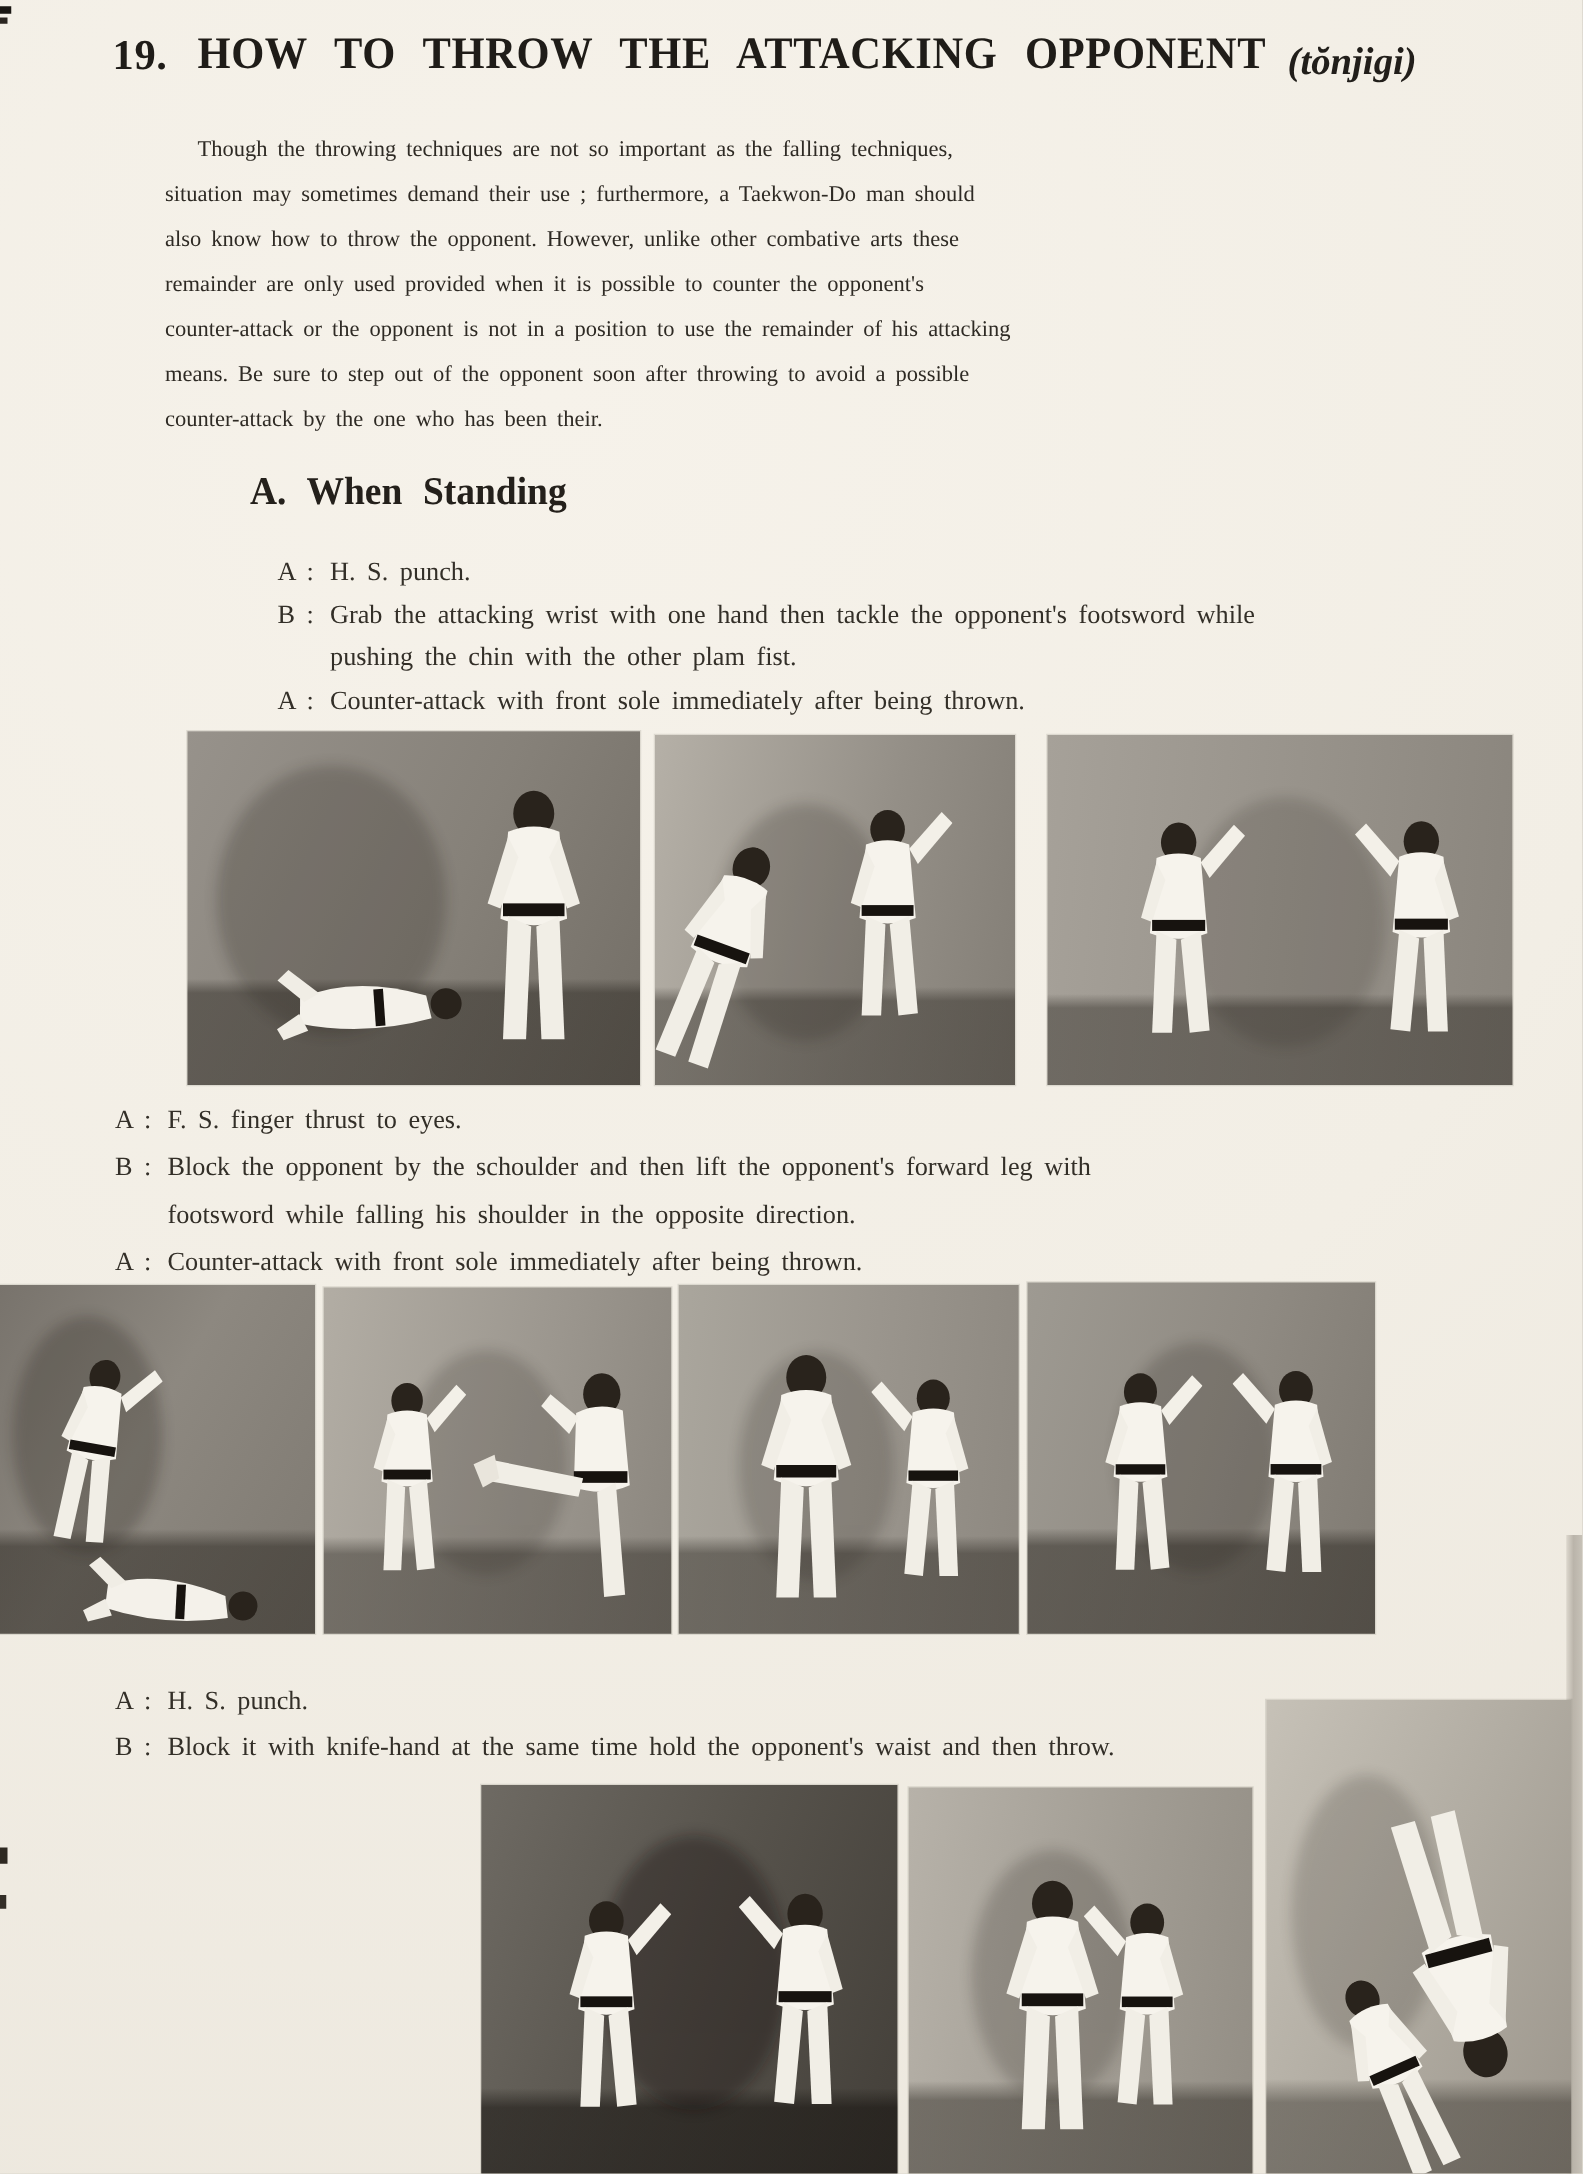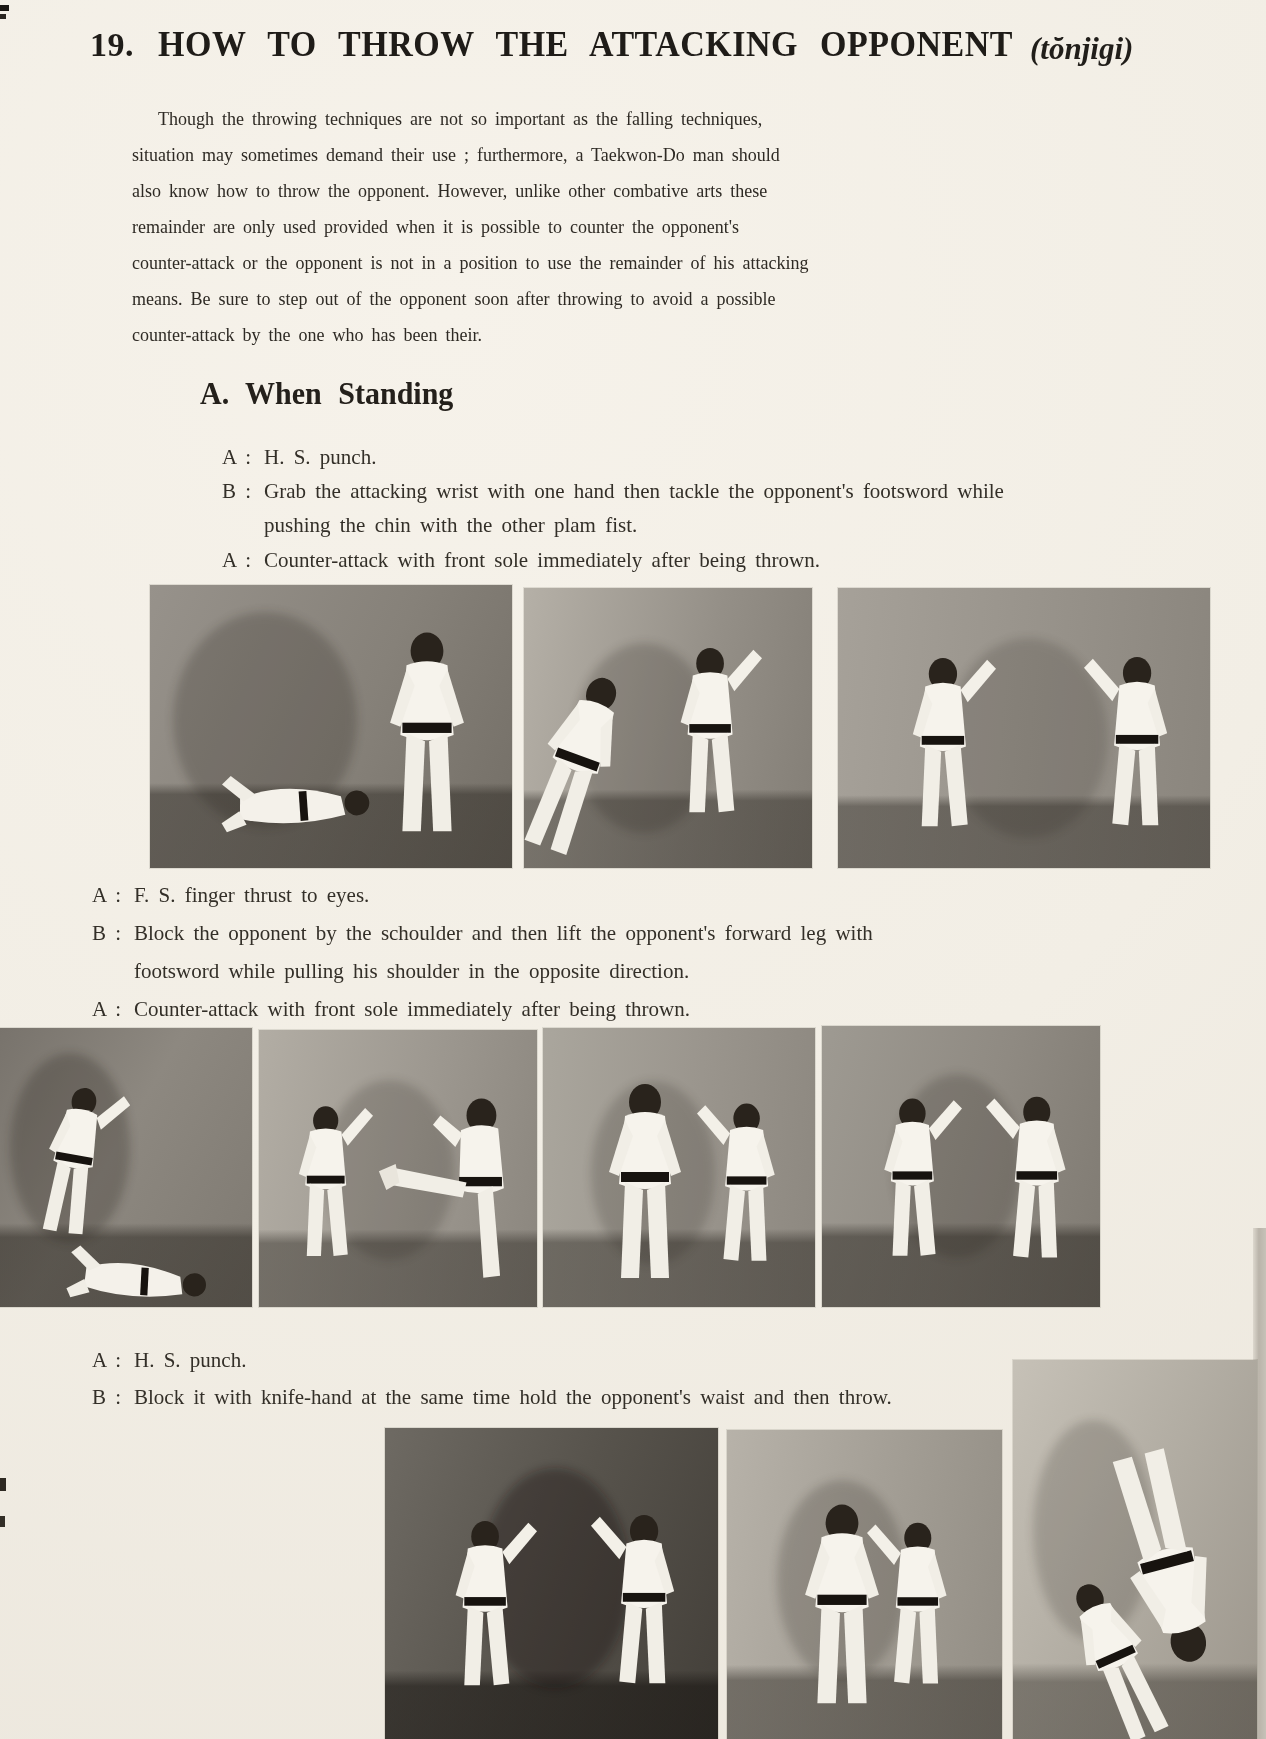--- a/index.html
+++ b/index.html
@@ -157,21 +157,21 @@
   <div class="ins b2" style="top:876px;left:92px;">
     <span class="lbl">A :</span>
     <span class="txt">
         <span class="ln">F. S. finger thrust to eyes.</span>
       </span>
   </div>
   <div class="ins b2" style="top:914px;left:92px;">
     <span class="lbl">B :</span>
     <span class="txt">
       <span class="ln">Block the opponent by the schoulder and then lift the opponent's forward leg with</span>
-      <span class="ln">footsword while pulling his shoulder in the opposite direction.</span>
+      <span class="ln">footsword while falling his shoulder in the opposite direction.</span>
     </span>
   </div>
   <div class="ins b2" style="top:990px;left:92px;">
     <span class="lbl">A :</span>
     <span class="txt">
         <span class="ln">Counter-attack with front sole immediately after being thrown.</span>
       </span>
   </div>
 
   <div class="photo" style="left:0;top:1028px;width:252px;height:279px;

